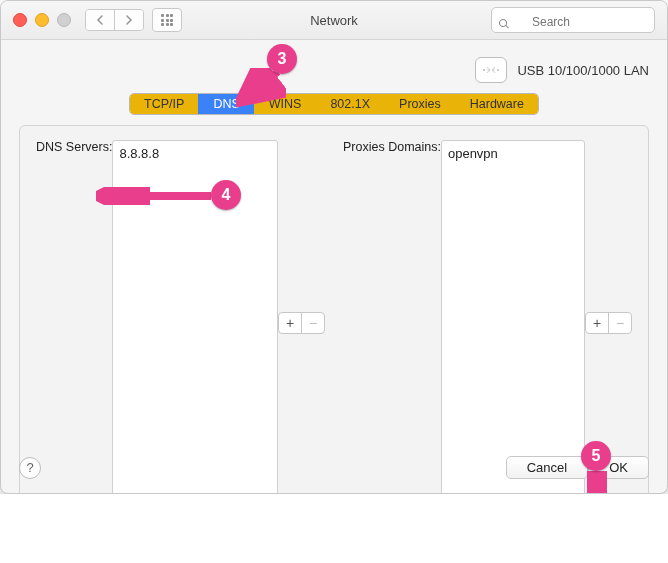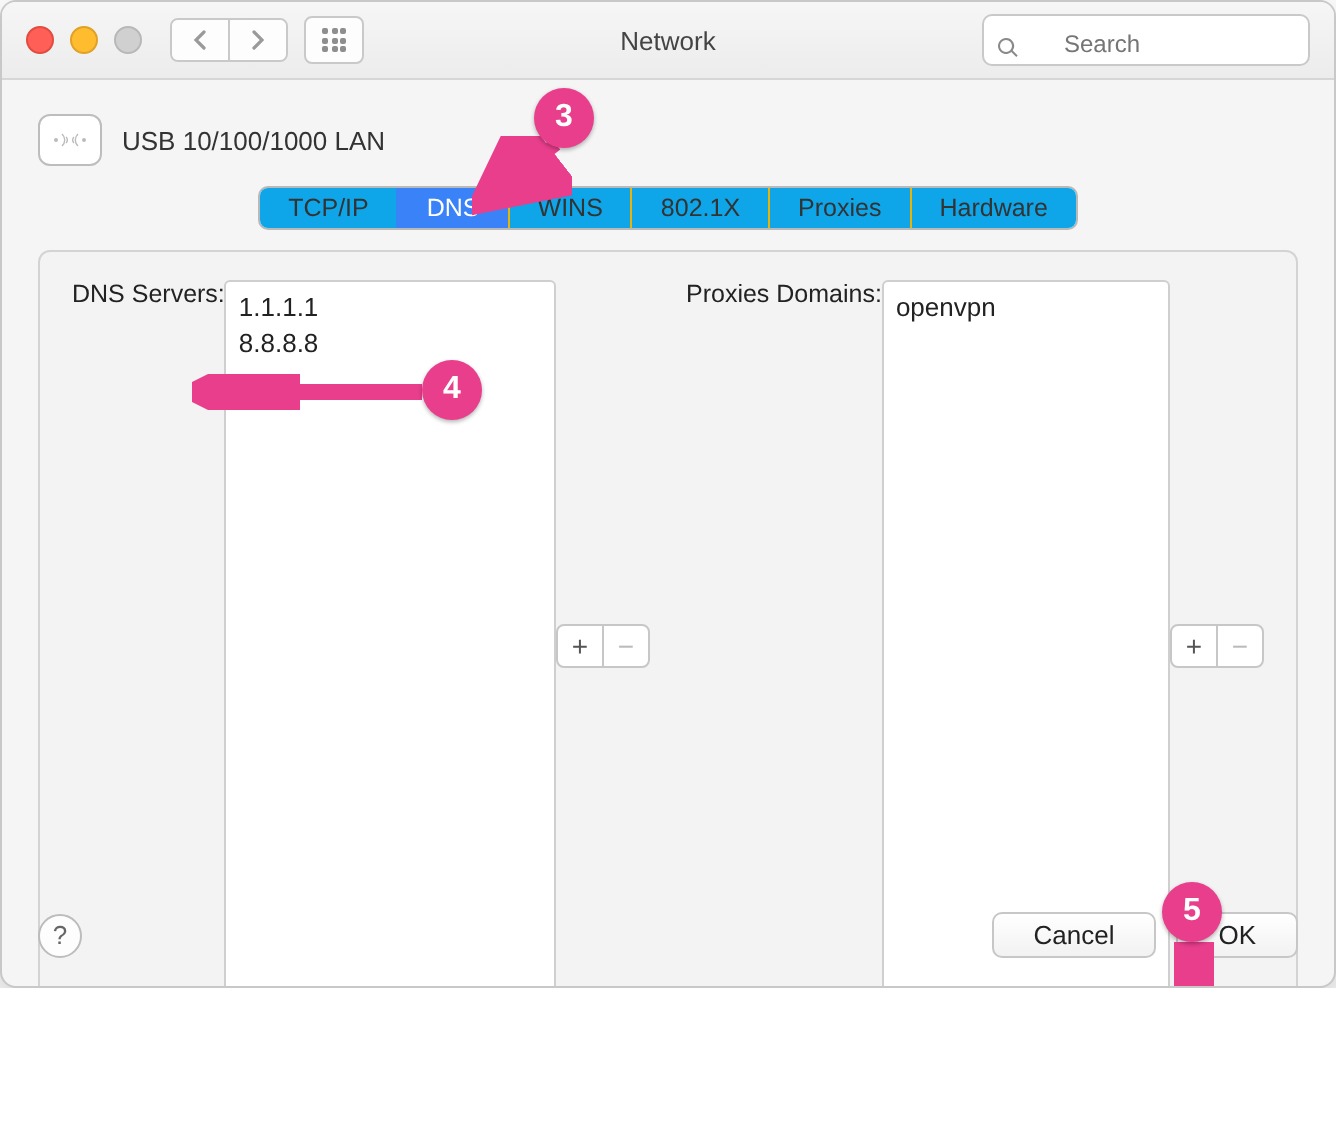--- a/index.html
+++ b/index.html
@@ -17,45 +17,45 @@
   .navbtns span + span{border-left:1px solid #c9c9c9;}
   .gridbtn{margin-left:8px;width:28px;height:22px;border:1px solid #c9c9c9;border-radius:4px;background:#fdfdfd;display:flex;align-items:center;justify-content:center;}
   .gridicon{width:12px;height:12px;display:grid;grid-template-columns:repeat(3,3px);grid-template-rows:repeat(3,3px);gap:1.5px;}
   .gridicon i{background:#8e8e8e;border-radius:1px;}
   .title{position:absolute;left:0;right:0;text-align:center;color:#444;font-size:13px;pointer-events:none;}
   .searchwrap{margin-left:auto;margin-right:12px;display:flex;align-items:flex-end;border:1px solid #c9c9c9;border-radius:5px;background:#fff;padding:2px 6px;width:150px;height:20px;gap:16px;}
   .searchwrap svg{width:12px;height:12px;fill:#8a8a8a;margin-right:4px;flex:none;}
   .searchwrap input{border:none;outline:none;font-size:12px;width:100%;background:transparent;color:#555;}
   
   .sheet{position:absolute;top:38px;left:0;right:0;bottom:0;padding:14px 18px 16px;box-sizing:border-box;}
-  .ifacebar{display:flex;align-items:center;gap:10px;margin-top:4px;margin-bottom:2px;}
+  .ifacebar{display:flex;align-items:center;gap:10px;margin-top:4px;margin-bottom:2px;justify-content:flex-end;}
   .ifaceicon{width:30px;height:24px;border:1px solid #bdbdbd;border-radius:6px;background:#fff;display:flex;align-items:center;justify-content:center;}
   .ifaceicon svg{width:20px;height:14px;}
   .ifacename{font-size:13px;color:#333;}
   
   .tabstrip{display:flex;justify-content:center;margin-top:10px;}
   .tabgroup{display:flex;border:1px solid #b9b9b9;border-radius:5px;overflow:hidden;background:#fff;}
-  .tab{padding:3px 14px;font-size:12.5px;color:#333;background:#0ea5e9;cursor:default;}
+  .tab{padding:3px 14px;font-size:12.5px;color:#333;background:#eab308;cursor:default;}
   .tab + .tab{border-left:1px solid #eab308;}
   .tab.active{background:#3a82f7;color:#fff;border-left-color:#3a82f7;}
   
   .panel{margin-top:10px;border:1px solid #d3d3d3;border-radius:6px;background:#f3f3f3;padding:14px 16px 14px;height:390px;box-sizing:border-box;display:flex;gap:18px;}
   .col{flex:1;display:flex;flex-direction:row;}
   .colhead{font-size:12.5px;margin-bottom:4px;}
   .listbox{flex:1;background:#fff;border:1px solid #cfcfcf;border-radius:3px;padding:4px 6px;font-size:13px;overflow:auto;}
   .listbox div{line-height:18px;}
   .footrow{display:flex;align-items:center;margin-top:6px;gap:8px;}
   .pm{display:flex;border:1px solid #c7c7c7;border-radius:4px;overflow:hidden;background:#fff;}
   .pm span{width:22px;height:20px;display:flex;align-items:center;justify-content:center;font-size:14px;color:#555;}
   .pm span + span{border-left:1px solid #c7c7c7;color:#bbb;}
   .hint{font-size:12px;color:#555;}
   
   .btmbar{position:absolute;left:18px;right:18px;bottom:14px;display:flex;align-items:center;}
   .help{width:20px;height:20px;border:1px solid #bcbcbc;border-radius:50%;display:flex;align-items:center;justify-content:center;color:#666;font-size:13px;background:#fdfdfd;}
-  .btns{margin-left:auto;display:flex;gap:10px;}
+  .btns{margin-left:auto;display:flex;}
   .btn{border:1px solid #c7c7c7;border-radius:5px;background:linear-gradient(#ffffff,#f2f2f2);padding:3px 20px;font-size:13px;color:#222;box-shadow:0 1px 0 #fff inset;}
   
   .badge{position:absolute;width:30px;height:30px;border-radius:50%;background:#e83e8c;color:#fff;font-weight:700;font-size:16px;display:flex;align-items:center;justify-content:center;box-shadow:0 1px 2px rgba(0,0,0,.3);z-index:5;}
   .arrow{position:absolute;z-index:4;}
 </style>
 </head>
 <body>
 
 <div class="window">
 
@@ -126,21 +126,20 @@
         <div class="tab">Proxies</div>
         <div class="tab">Hardware</div>
       </div>
     </div>
 
     <div class="panel">
 
       <div class="col">
         <div class="colhead">DNS Servers:</div>
         <div class="listbox">
-          <div>1.1.1.1</div>
           <div>8.8.8.8</div>
         </div>
         <div class="footrow">
           <div class="pm">
             <span>+</span>
             <span>−</span>
           </div>
         </div>
       </div>
 

